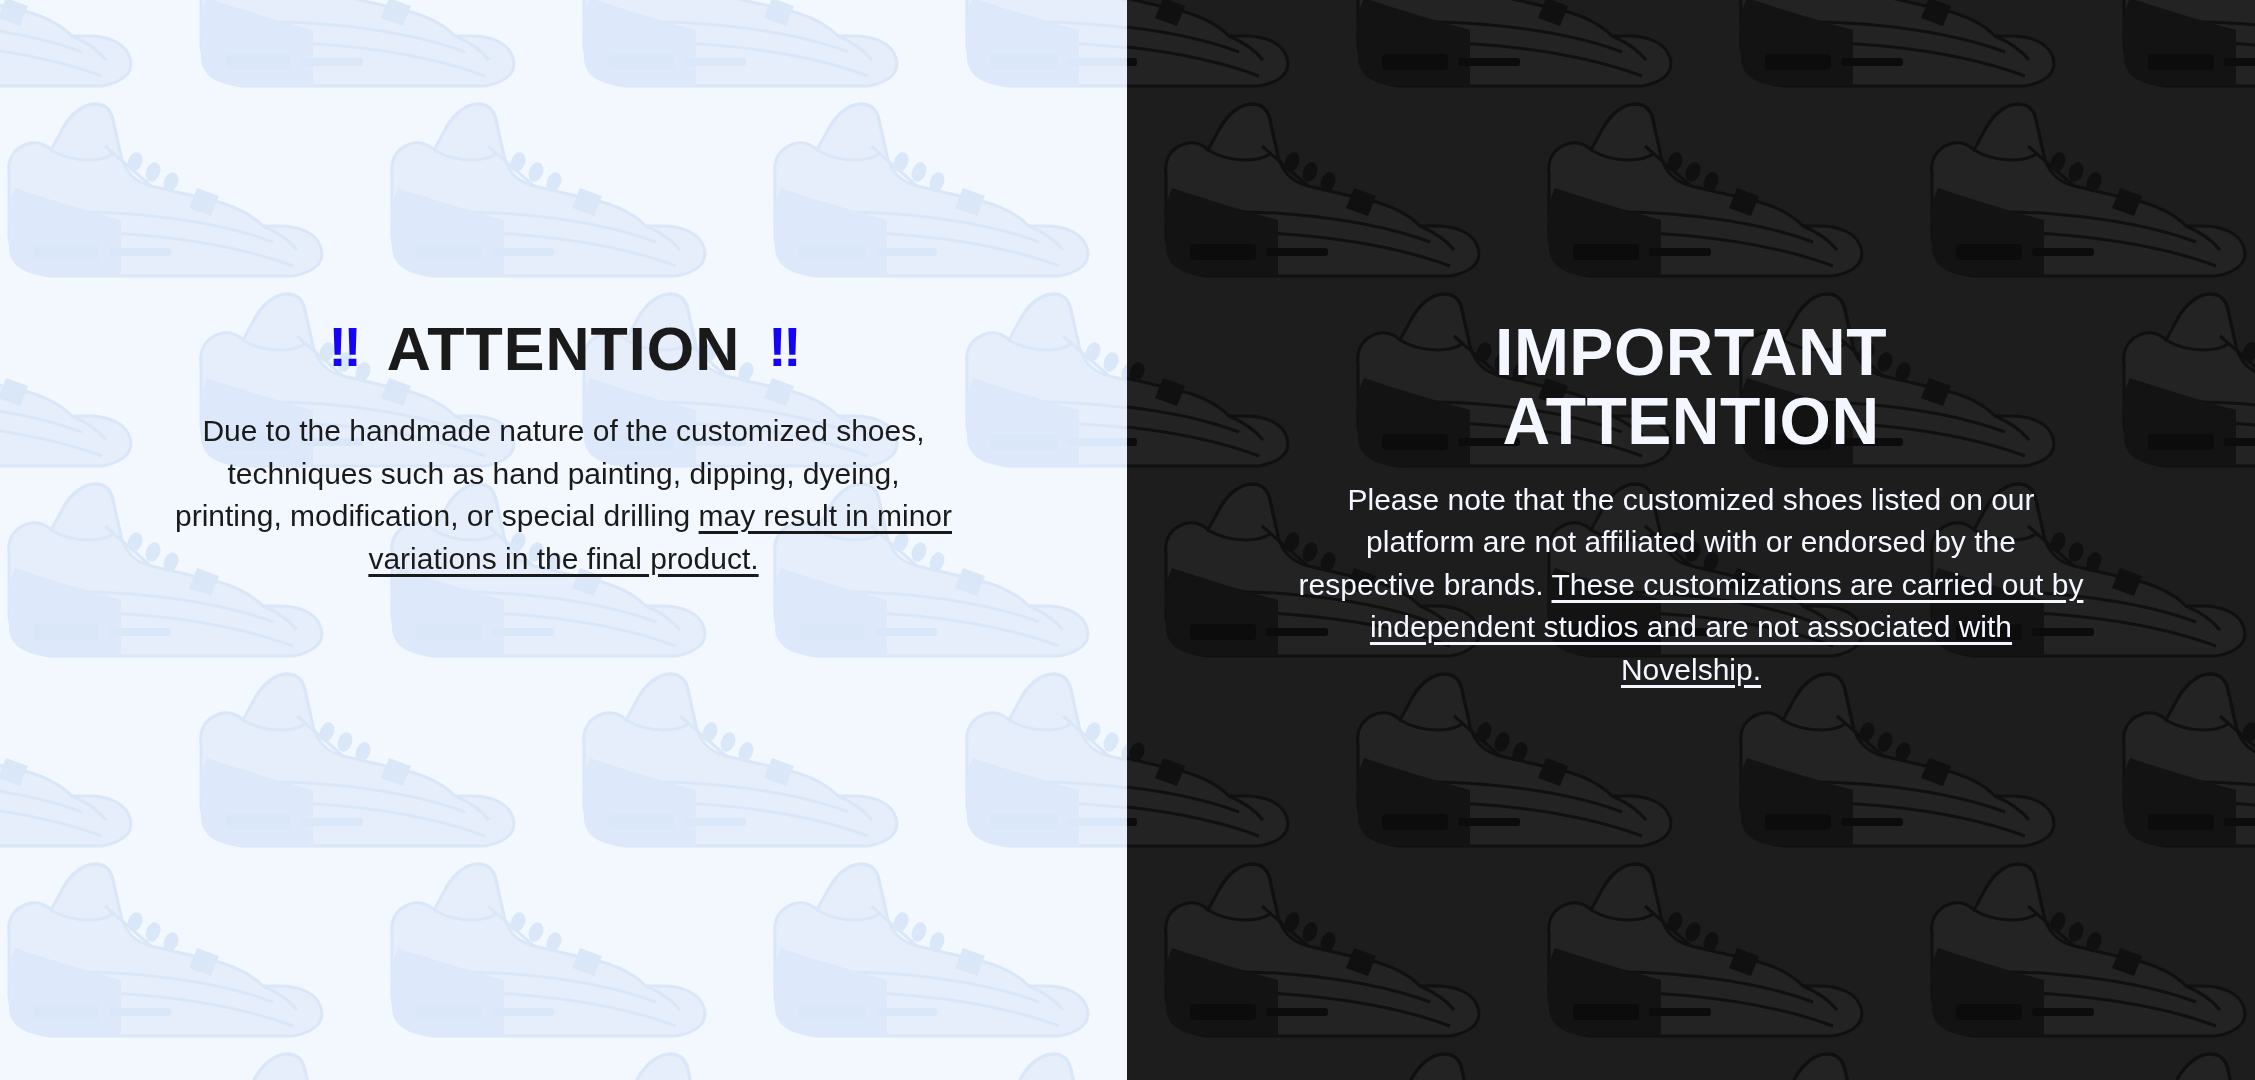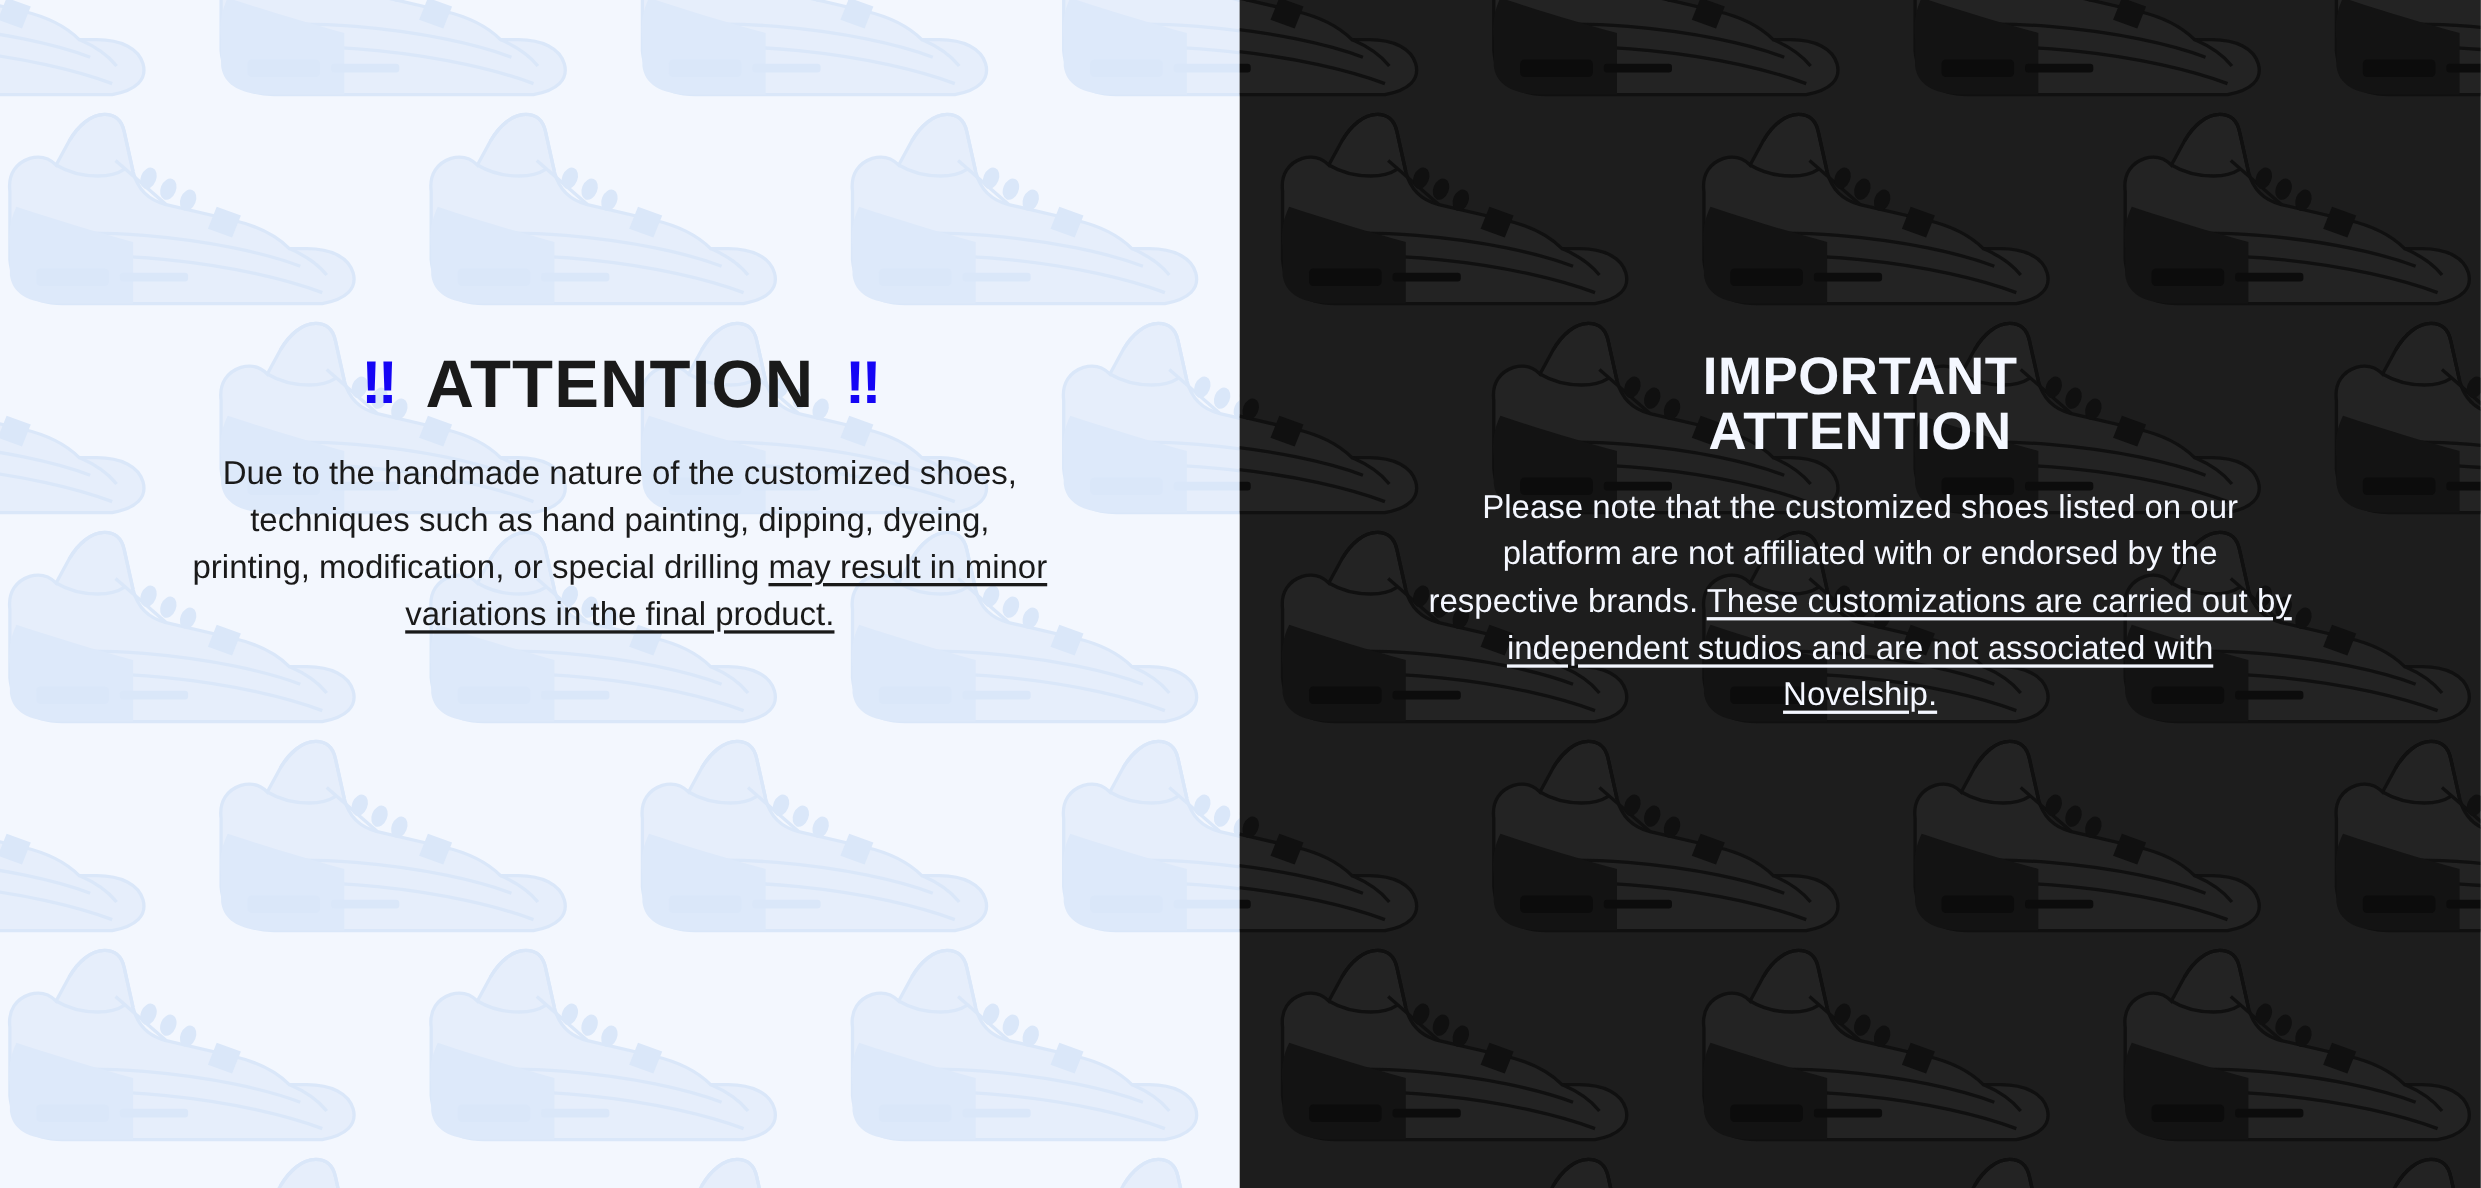--- a/index.html
+++ b/index.html
@@ -69,21 +69,21 @@
   .bang {
     color: #1505f5;
     font-size: 55px;
     font-weight: 800;
     letter-spacing: -3px;
     line-height: 1;
     position: relative;
     top: -2px;
   }
   .headline-right {
-    font-size: 48px;
+    font-size: 66px;
     color: #f4f7ff;
     letter-spacing: 0.5px;
     line-height: 1.05;
     white-space: normal;
     margin-bottom: 4px;
   }
 
   
   .body-copy {
     margin: 0;

